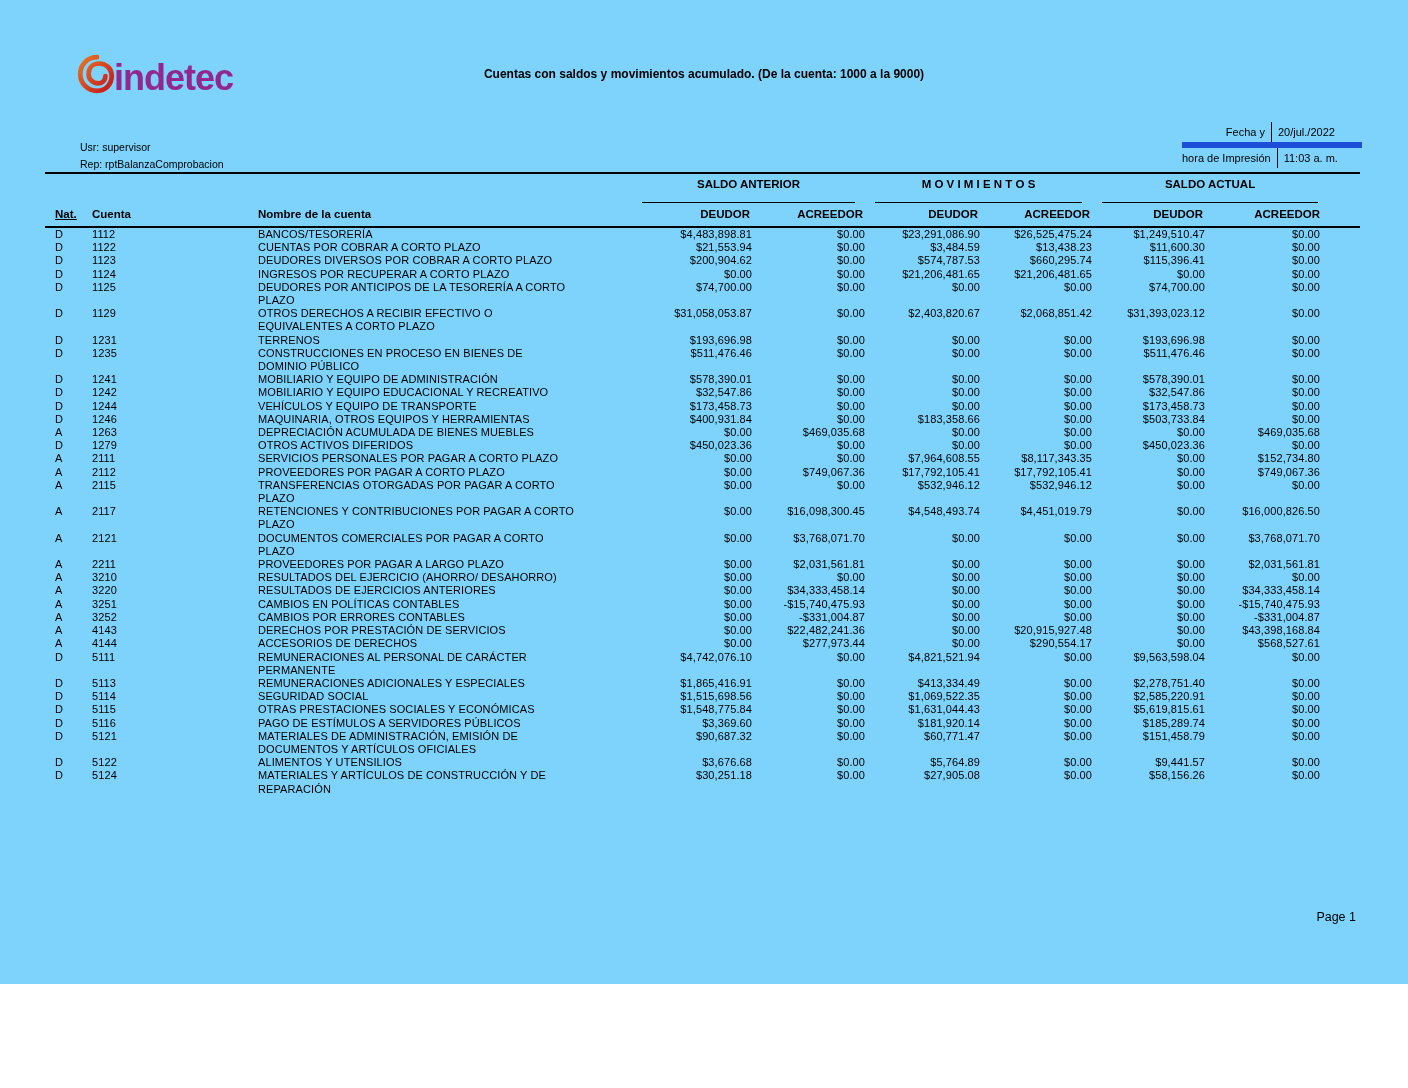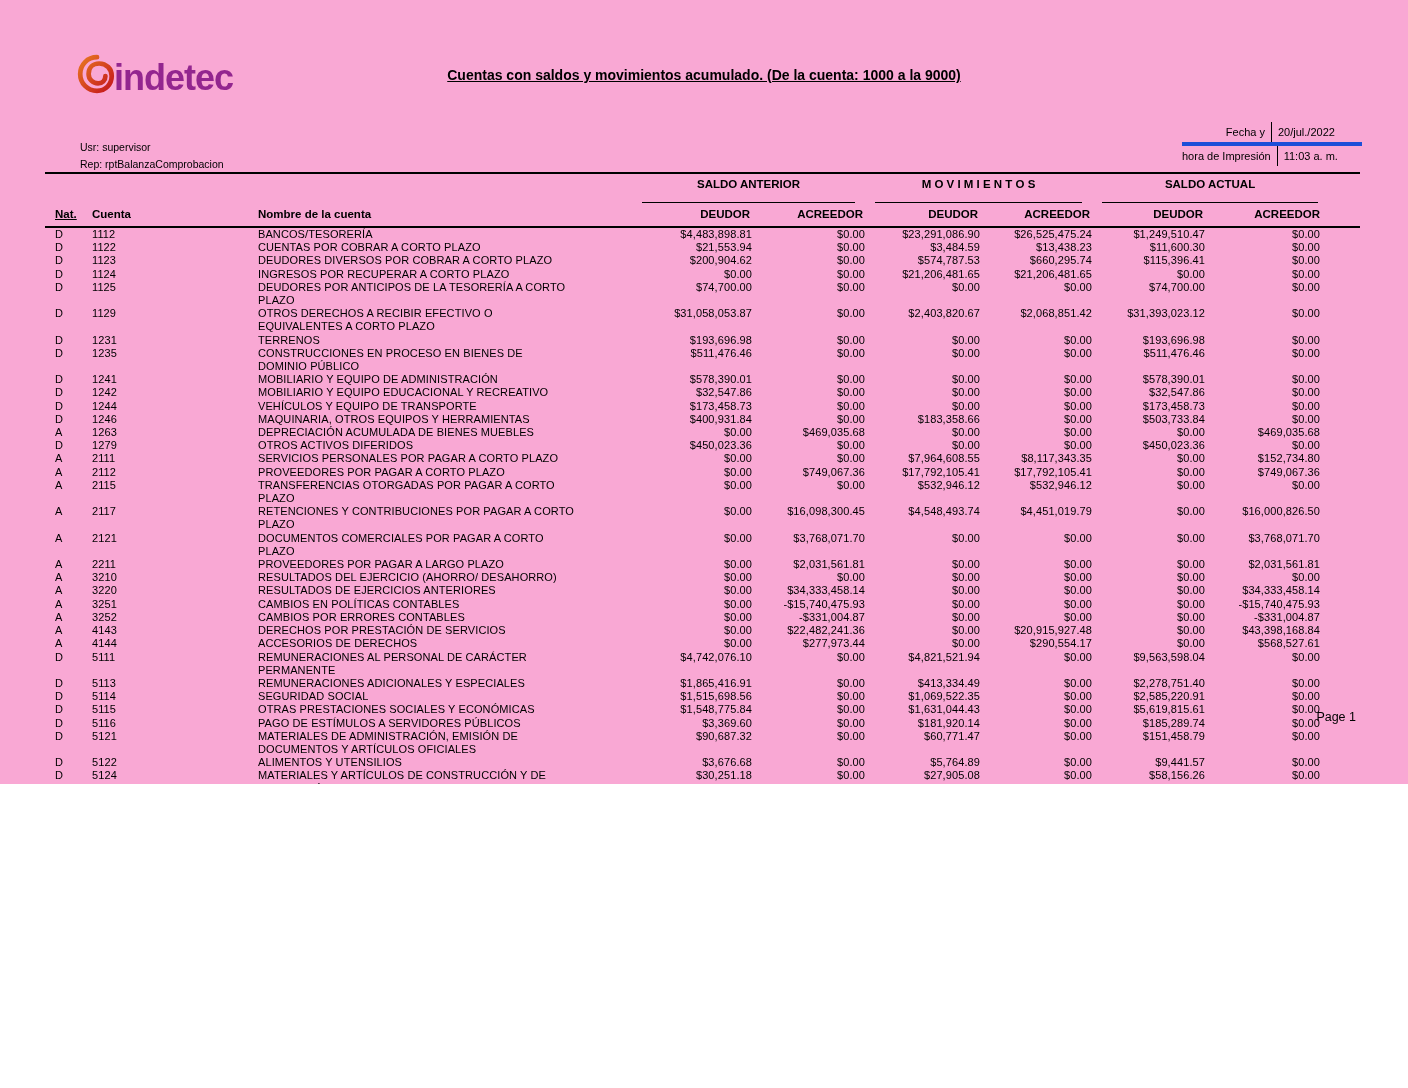--- a/index.html
+++ b/index.html
@@ -1,34 +1,34 @@
 <!DOCTYPE html>
 <html><head>
 <meta charset="utf-8">
 <style>
   html,body{margin:0;padding:0;background:#ffffff;}
   body{font-family:"Liberation Sans",sans-serif;color:#000;}
-  .page{position:relative;width:1408px;height:784px;background:#f9a8d4;overflow:hidden;}
+  .page{position:relative;width:1408px;height:984px;background:#7dd3fc;overflow:hidden;}
 
   
   .logo{position:absolute;left:76px;top:58px;display:flex;align-items:center;}
   .logo svg{margin-right:-4px;margin-top:-8px;}
   .logo-text{font-weight:bold;font-size:36px;color:#93268f;letter-spacing:-1px;line-height:40px;}
 
   .center-head{position:absolute;left:300px;right:300px;top:60px;text-align:center;}
   .org-title{font-size:21px;font-weight:bold;line-height:24px;}
   .org-state{font-size:15px;font-weight:bold;line-height:18px;margin-top:1px;}
   .report-title{font-size:14.5px;font-weight:bold;margin-top:6px;}
-  .report-scope{font-size:14px;font-weight:bold;margin-top:7px;text-decoration:underline;}
+  .report-scope{font-size:12px;font-weight:bold;margin-top:7px;}
 
   .meta-left{position:absolute;left:80px;top:139px;font-size:10.5px;line-height:17px;}
 
   .meta-right{position:absolute;right:46px;top:122px;width:180px;font-size:11px;}
   .mrow{display:flex;align-items:stretch;}
-  .mrow.first{border-bottom:4px solid #1d4ed8;}
+  .mrow.first{border-bottom:6px solid #1d4ed8;}
   .mlabel{flex:1;text-align:right;padding:4px 6px 4px 0;white-space:nowrap;}
   .mvalue{width:84px;border-left:1px solid #000;padding:4px 0 4px 6px;white-space:nowrap;}
 
   
   .report-table{position:absolute;left:45px;top:172px;width:1315px;border-collapse:collapse;table-layout:fixed;}
   .report-table th,.report-table td{font-size:11px;vertical-align:top;text-align:left;font-weight:normal;padding:0;}
   .group-row th{border-top:2px solid #000;padding-top:4px;height:24px;}
   .grp-line{border-bottom:1px solid #000;margin:0 10px;padding-bottom:12px;text-align:center;font-weight:bold;font-size:11.5px;white-space:nowrap;}
   .grp-line.grp-last{margin-right:42px;}
   .cols-row th{border-bottom:2.5px solid #000;font-weight:bold;font-size:11.5px;padding:5px 2px 6px 2px;}

